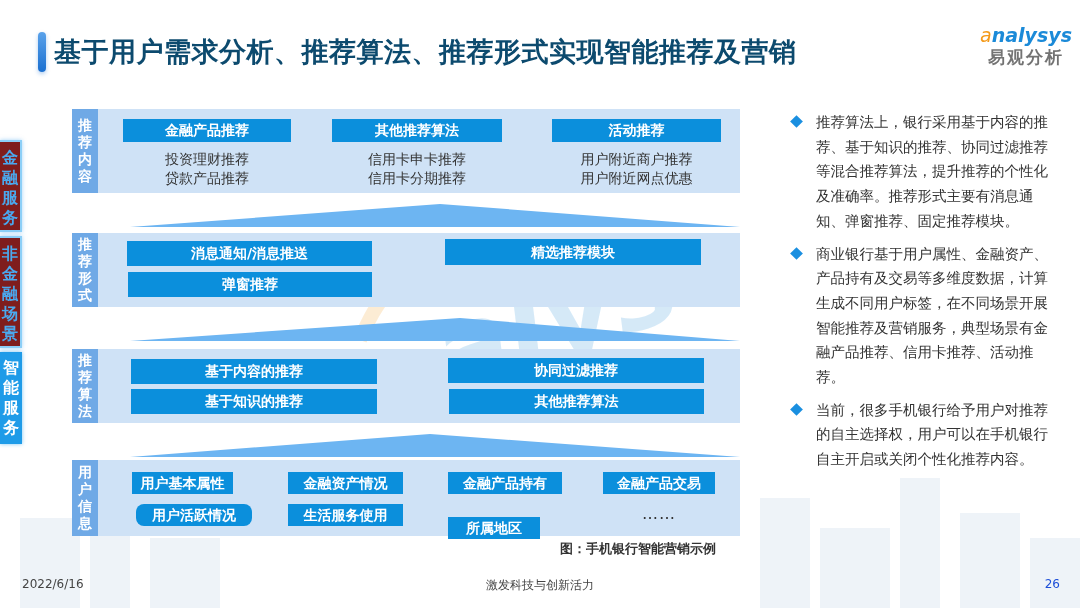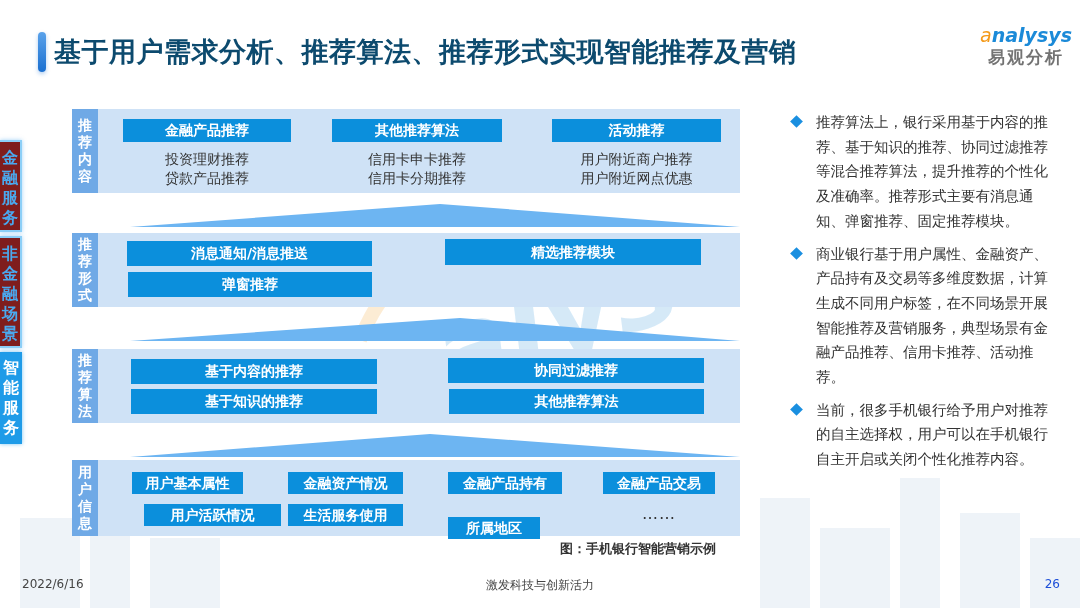--- a/index.html
+++ b/index.html
@@ -134,25 +134,25 @@
 </div>
 
 <svg class="arrow" style="top:434px;" viewBox="0 0 610 24" preserveAspectRatio="none">
   <polygon points="0,23 300,0 610,23" fill="#6db5f2"></polygon>
 </svg>
 
 <div class="layer" style="top:460px;height:76px;">
   <div class="layer-label">
       <span style="display:block;width:14px;margin:0 auto;word-break:break-all;">用户信息</span>
     </div>
-  <div class="pill" style="left:60px;top:12px;width:111px;height:22px;line-height:22px;">用户基本属性</div>
+  <div class="pill" style="left:60px;top:12px;width:101px;height:22px;line-height:22px;">用户基本属性</div>
   <div class="pill" style="left:216px;top:12px;width:115px;height:22px;line-height:22px;">金融资产情况</div>
   <div class="pill" style="left:376px;top:12px;width:114px;height:22px;line-height:22px;">金融产品持有</div>
   <div class="pill" style="left:531px;top:12px;width:112px;height:22px;line-height:22px;">金融产品交易</div>
-  <div class="pill" style="left:72px;top:44px;width:137px;height:22px;line-height:22px;">用户活跃情况</div>
+  <div class="pill" style="left:64px;top:44px;width:116px;height:22px;line-height:22px;border-radius:8px;">用户活跃情况</div>
   <div class="pill" style="left:216px;top:44px;width:115px;height:22px;line-height:22px;">生活服务使用</div>
   <div class="pill" style="left:376px;top:57px;width:92px;height:22px;line-height:22px;">所属地区</div>
   <div class="dots" style="left:531px;top:44px;width:112px;">……</div>
 </div>
 
 <div class="caption">图：手机银行智能营销示例</div>
 
 <div class="bullets">
   <div class="bullet">
     <span class="diamond"></span>

